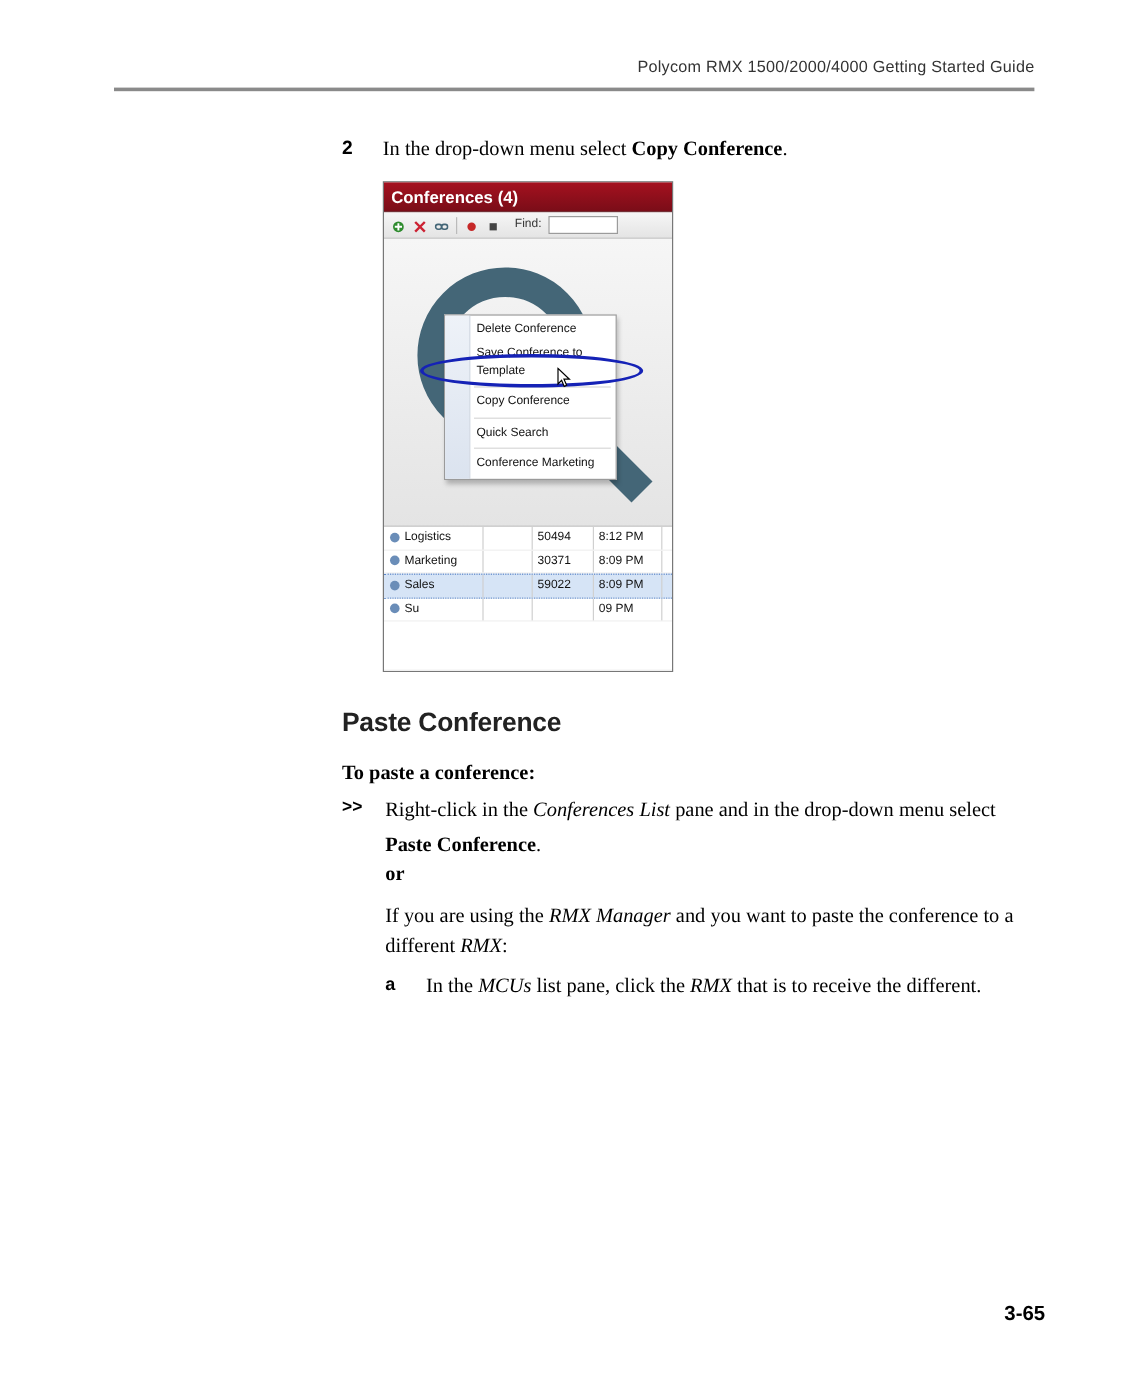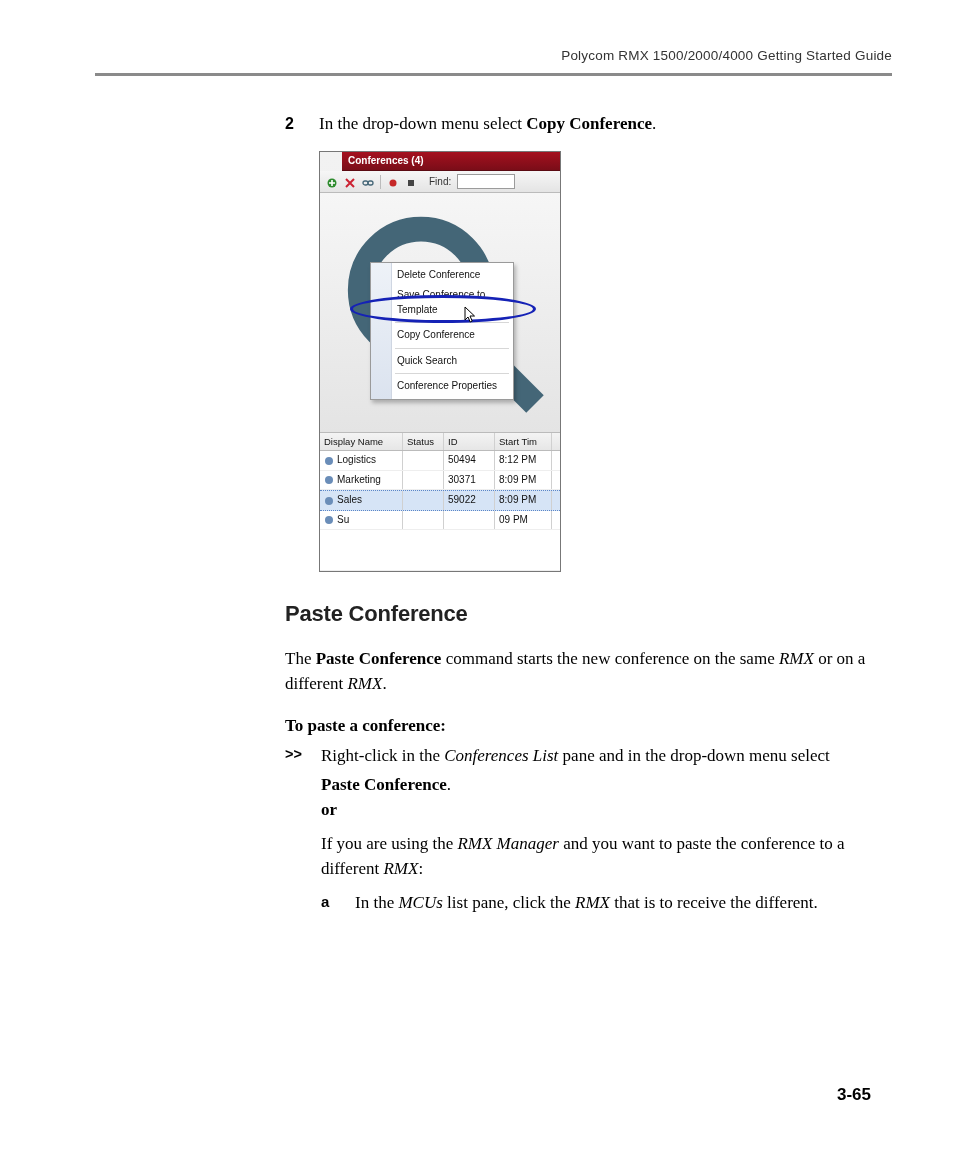--- a/index.html
+++ b/index.html
@@ -7,21 +7,21 @@
     padding: 0;
     background: #fff;
     font-family: "Palatino Linotype", "Book Antiqua", Palatino, Georgia, serif;
     color: #000;
   }
   .page {
     width: 954px;
     height: 1155px;
     position: relative;
     box-sizing: border-box;
-    padding: 48px 62px 40px 95px;
+    padding: 48px 92px 40px 95px;
   }
   .running-header {
     text-align: right;
     font-family: "Arial Narrow", Arial, Helvetica, sans-serif;
     font-size: 13.5px;
     color: #333;
     letter-spacing: 0.2px;
     margin-bottom: 10px;
   }
   .rule {
@@ -61,24 +61,23 @@
     border: 1px solid #777;
     font-family: Tahoma, Arial, sans-serif;
     font-size: 10px;
     color: #111;
     position: relative;
   }
   .ui-title {
     background: linear-gradient(#a5111f,#7a0d18);
     color: #fff;
     padding: 2px 6px;
-    font-size: 10px;
+    font-size: 14px;
     font-weight: bold;
     border-bottom: 1px solid #5a0a12;
-    margin-left: 22px;
   }
   .ui-toolbar {
     display: flex;
     align-items: flex-end;
     gap: 6px;
     padding: 3px 6px;
     background: linear-gradient(#f6f6f6,#e4e4e4);
     border-bottom: 1px solid #bbb;
   }
   .ui-toolbar .ico { width: 12px; height: 12px; display:inline-block; }
@@ -253,26 +252,20 @@
         </div>
         <div class="ui-toolbar-row2">
           <span class="ico">
             <svg viewBox="0 0 12 12">
                 <circle cx="5" cy="5" r="3.2" fill="none" stroke="#467" stroke-width="1.3"></circle>
                 <line x1="7.5" y1="7.5" x2="11" y2="11" stroke="#467" stroke-width="1.3"></line>
               </svg>
           </span>
         </div>
 
-        <div class="ui-headers">
-          <div class="col-name">Display Name</div>
-          <div class="col-status">Status</div>
-          <div class="col-id">ID</div>
-          <div class="col-time">Start Tim</div>
-        </div>
 
         <div class="ui-rows">
           <div class="row">
             <div class="col-name"><span class="row-ico"><svg viewBox="0 0 10 10">
                     <circle cx="5" cy="5" r="4" fill="#6a8db8"></circle>
                   </svg></span><span>Logistics</span></div>
             <div class="col-status"></div>
             <div class="col-id">50494</div>
             <div class="col-time">8:12 PM</div>
           </div>
@@ -305,38 +298,35 @@
 
         <div class="ctx-menu">
           <div class="left-strip"></div>
           <div class="ctx-item">Delete Conference</div>
           <div class="ctx-item">Save Conference to Template</div>
           <div class="ctx-sep"></div>
           <div class="ctx-item">Copy Conference</div>
           <div class="ctx-sep"></div>
           <div class="ctx-item">Quick Search</div>
           <div class="ctx-sep"></div>
-          <div class="ctx-item">Conference Properties</div>
+          <div class="ctx-item">Conference Marketing</div>
         </div>
 
         <div class="ellipse"></div>
 
         <span class="cursor">
           <svg width="14" height="18" viewBox="0 0 14 18">
               <path d="M1 1l0 13 3-3 2.2 5 2-1-2.2-5 4.5 0z" fill="#fff" stroke="#000" stroke-width="1"></path>
             </svg>
         </span>
       </div>
     </div>
 
     <h3 class="section">Paste Conference</h3>
 
-    <p>
-      <span>The </span><span class="b">Paste Conference</span><span> command starts the new conference on the same </span><span class="i">RMX</span><span> or on a different </span><span class="i">RMX</span><span>.</span>
-    </p>
 
     <div class="proc-head">To paste a conference:</div>
 
     <div class="proc-step">
       <div class="bullet">&gt;&gt;</div>
       <div class="body">
         <span>Right-click in the </span><span class="i">Conferences List</span><span> pane and in the drop-down menu select</span>
         <div style="height:4px"></div>
         <span class="b">Paste Conference</span><span>.</span>
         <div class="b" style="">or</div>

